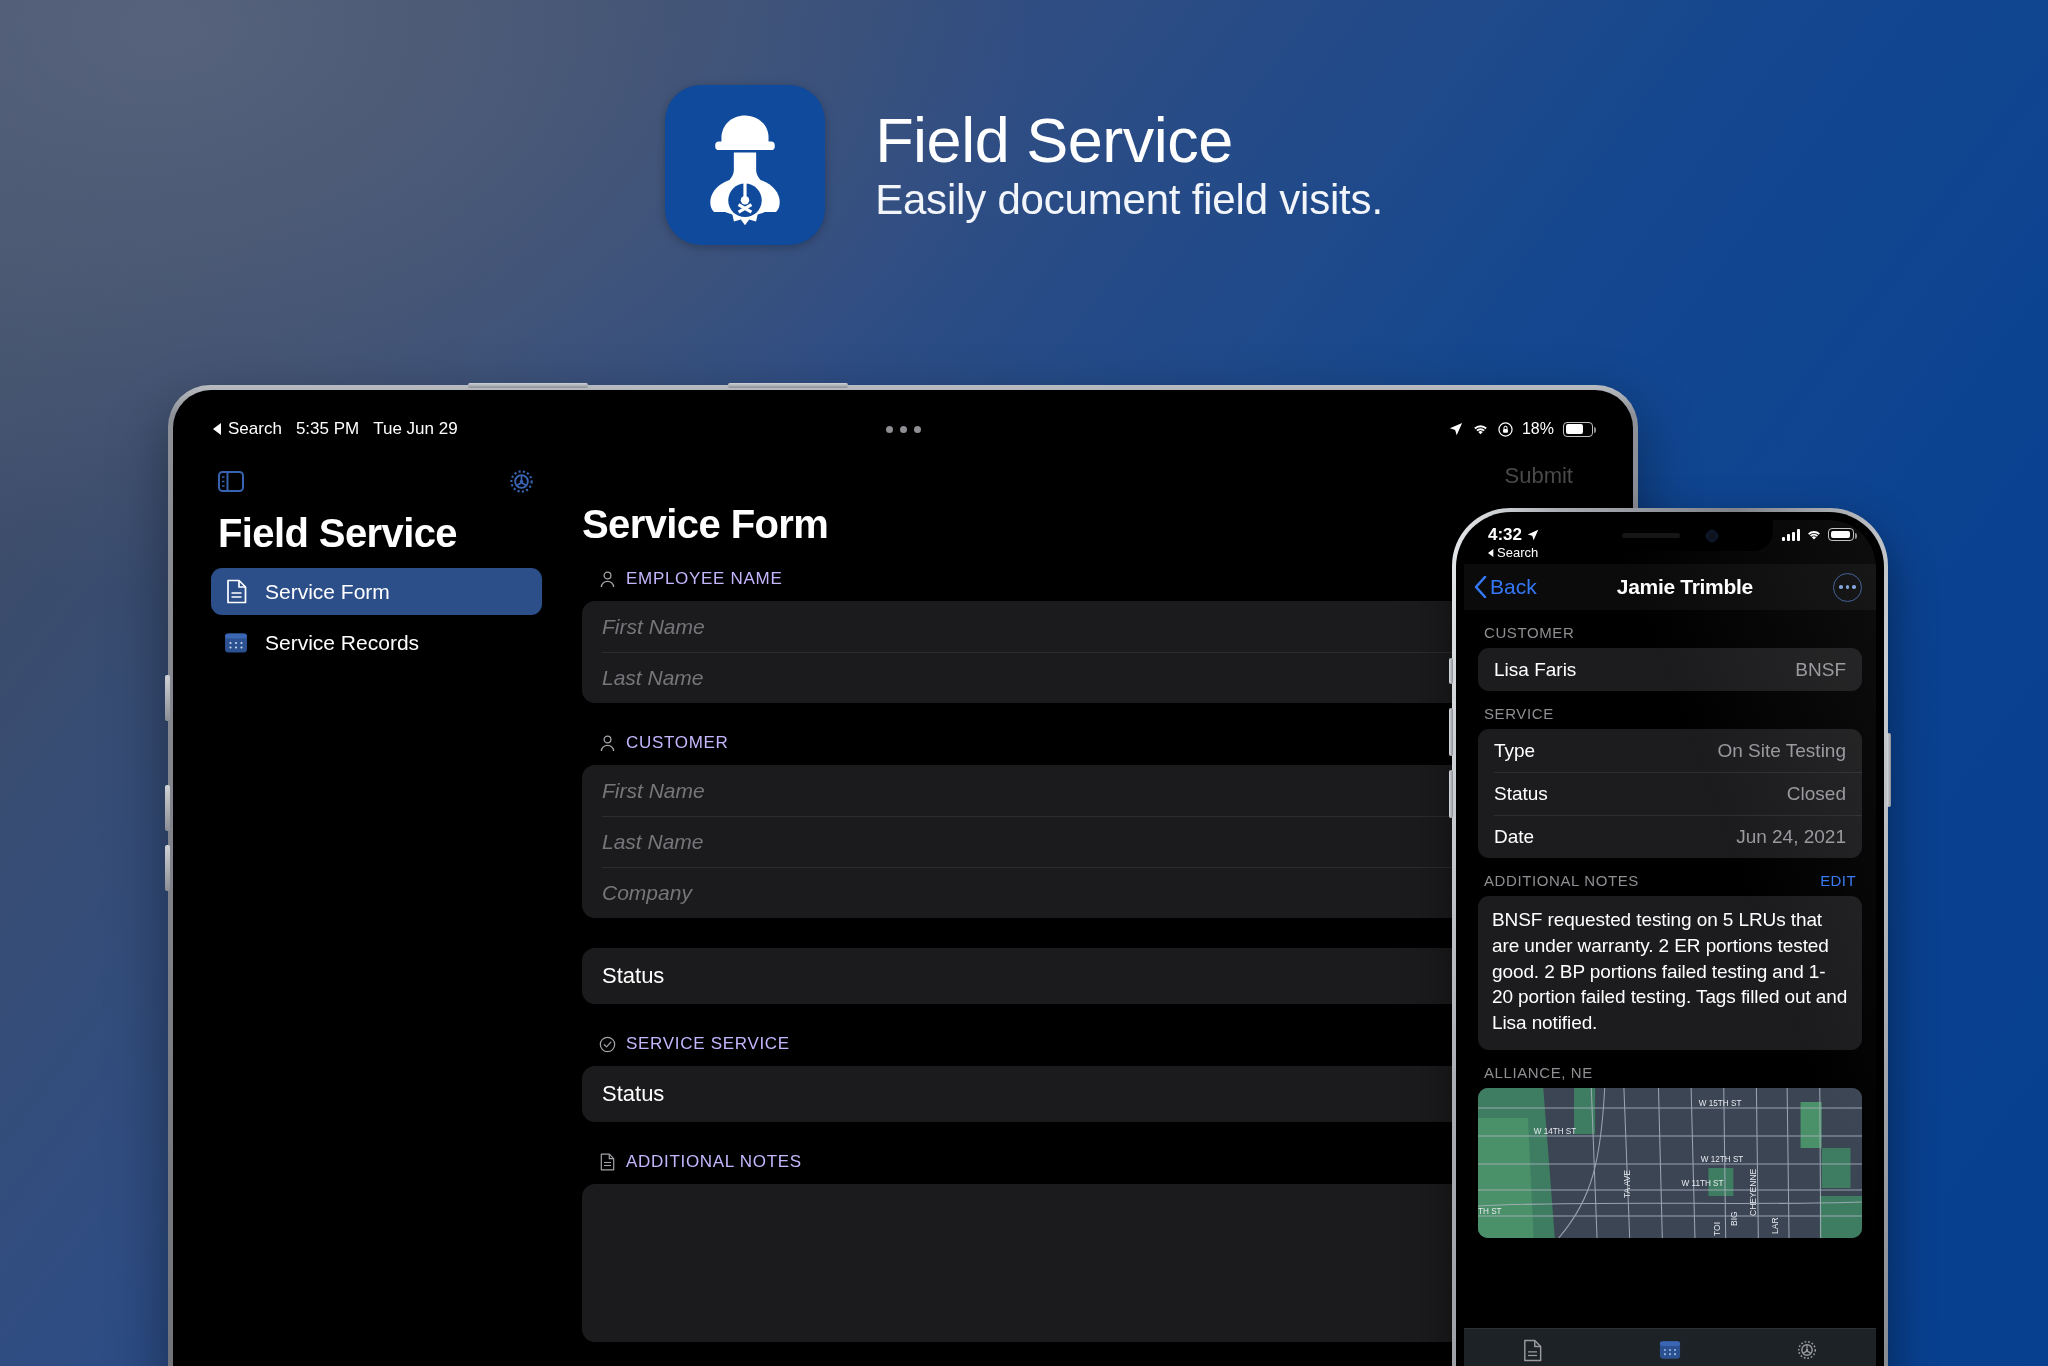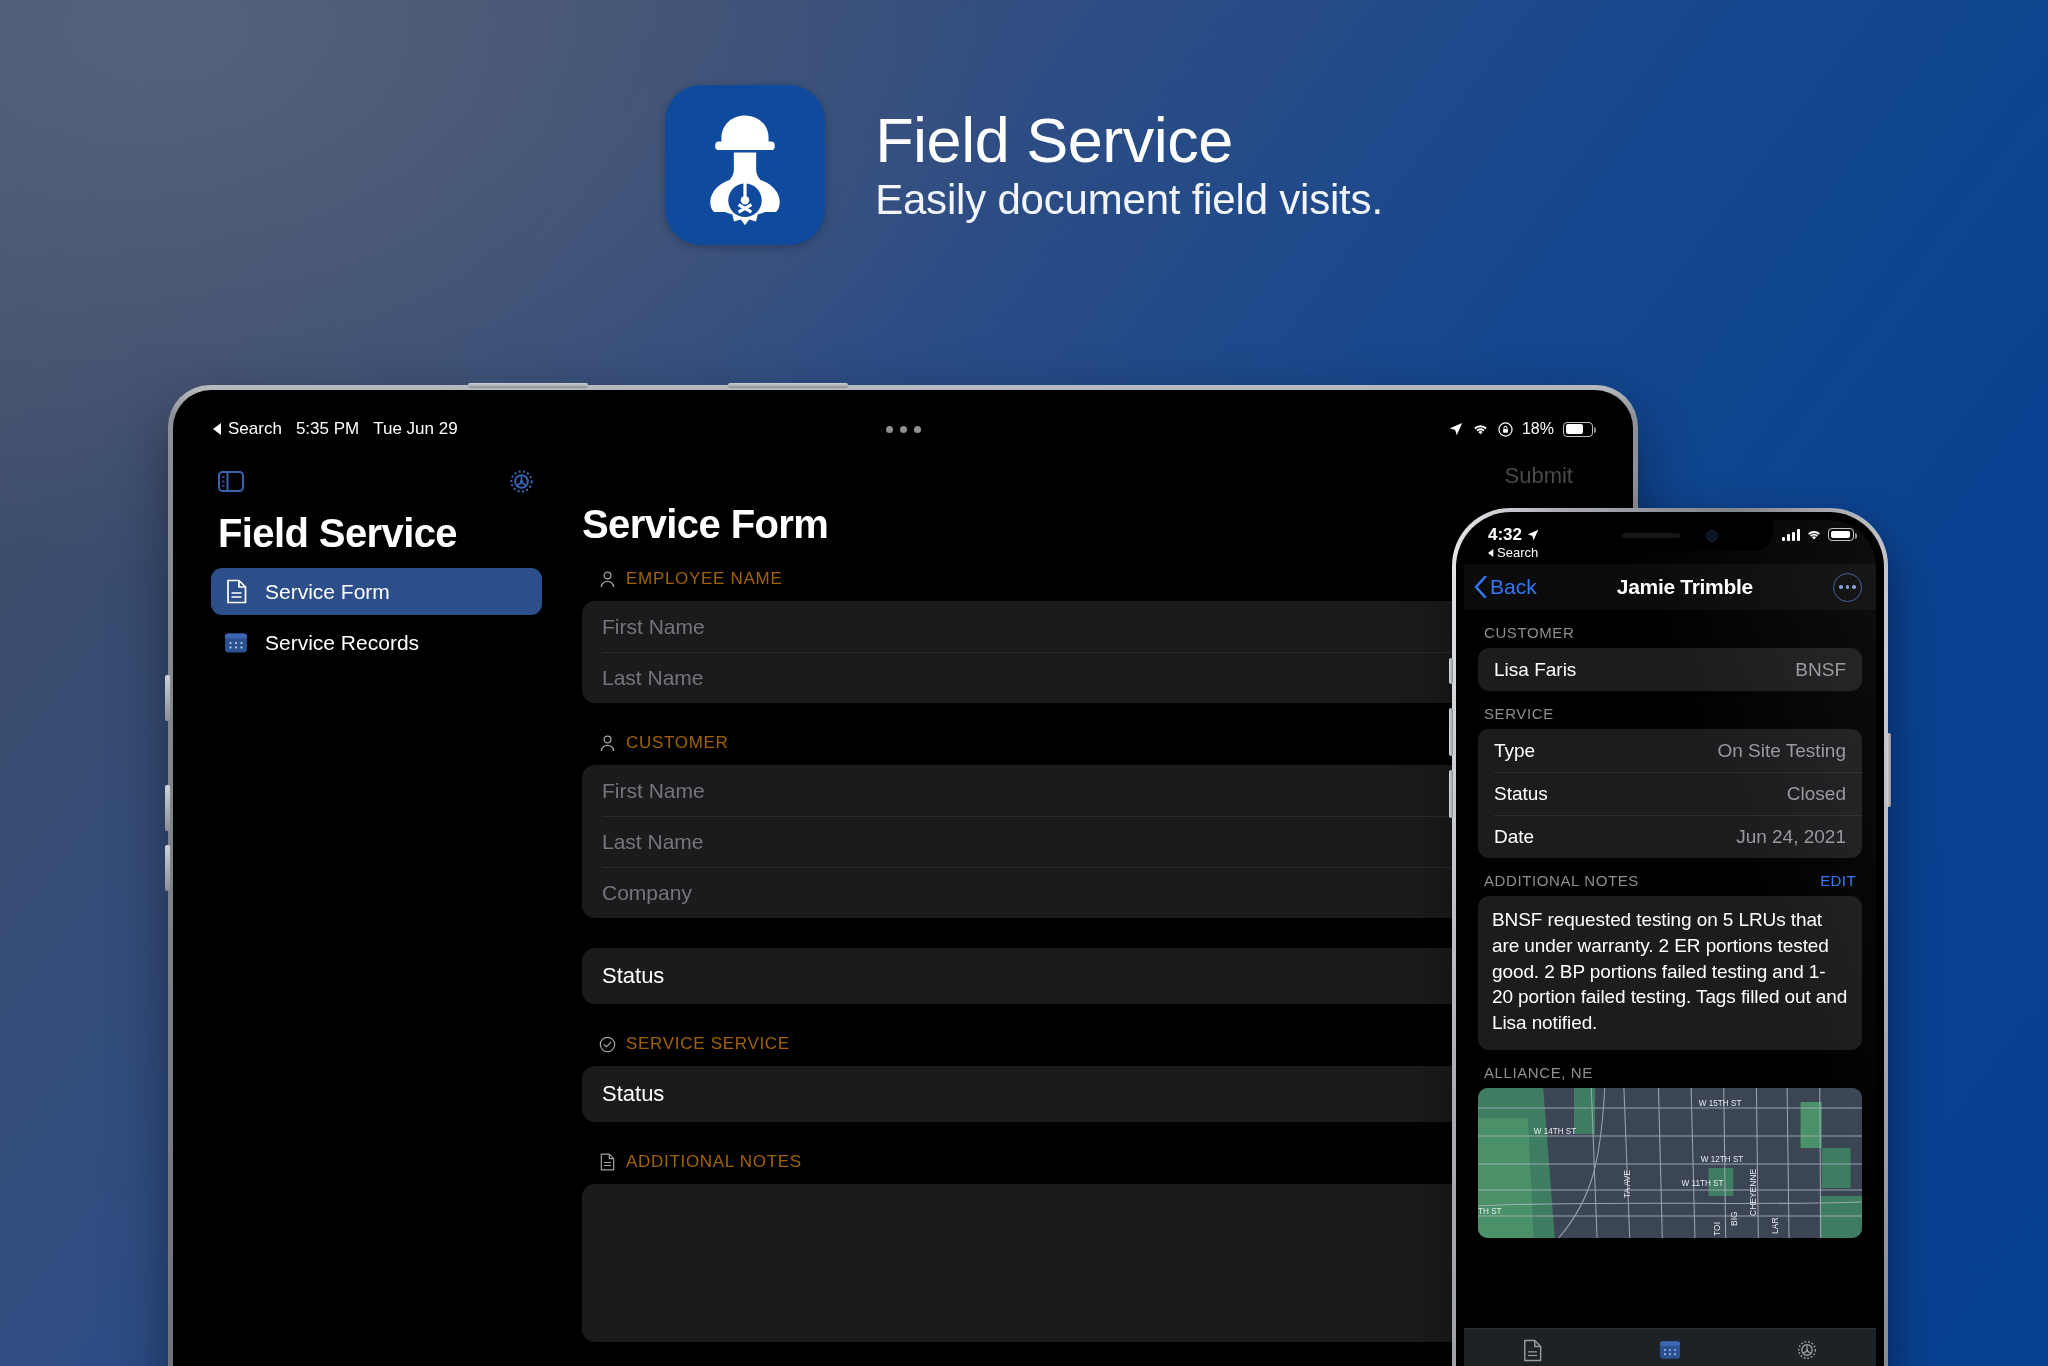--- a/index.html
+++ b/index.html
@@ -127,29 +127,30 @@
     text-align: right;
   }
   #submit-button { color: #4a4a4a; font-size: 22px; }
   #detail-title {
     font-size: 40px; font-weight: bold; color: #fff; letter-spacing: -0.6px;
     padding: 4px 0 0 24px;
   }
   #detail-scroll { padding: 22px 24px 0 24px; }
   .sec-head {
     display: flex; align-items: center; gap: 9px;
-    color: #a16207; font-size: 17px; letter-spacing: .7px;
+    color: #c4b5fd; font-size: 17px; letter-spacing: .7px;
     margin: 0 0 12px 16px;
   }
   .sec-head .shi { width: 19px; height: 19px; display:flex; align-items:center; justify-content:center; }
   .card { background: #1b1b1d; border-radius: 13px; overflow: hidden; margin-bottom: 30px; }
   .field-row {
     height: 51px; display: flex; align-items: center;
     padding: 4px 20px; color: #76767a; font-size: 21px;
     position: relative;
+    font-style: italic;
   }
   .field-row + .field-row::before {
     content:""; position:absolute; left:20px; right:0; top:0; height:1px; background:#2c2c2e;
   }
   .kv-row {
     height: 56px; display:flex; align-items:center; justify-content: space-between;
     padding: 0 20px; font-size: 22px;
   }
   .kv-row .k { color: #fff; }
   .kv-row .v { color: #9b9b9f; }

